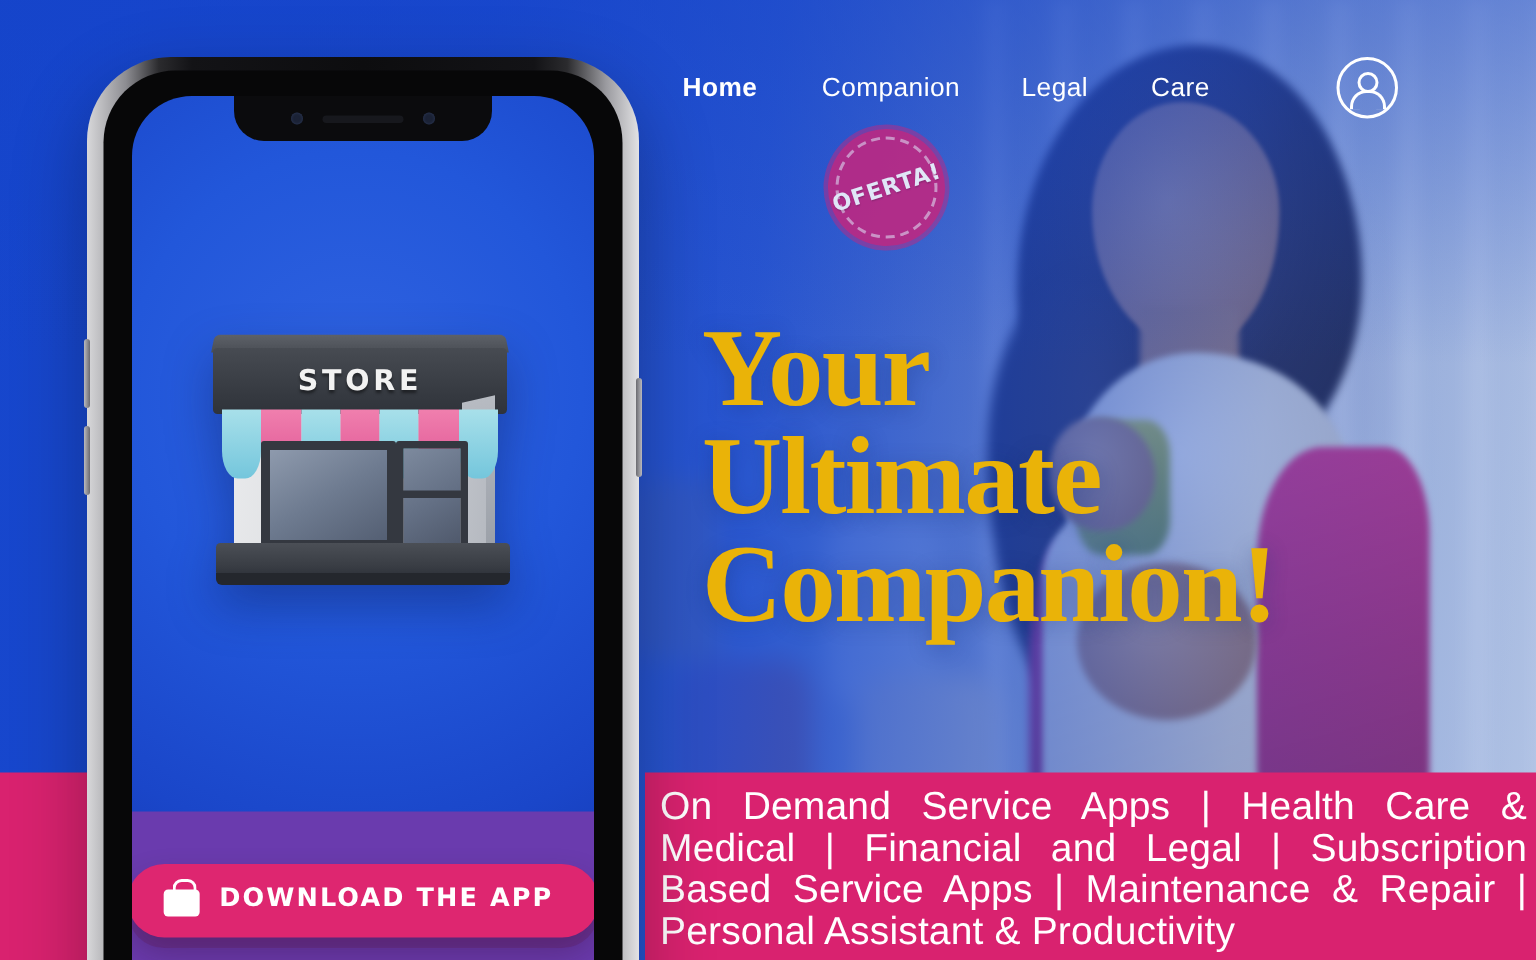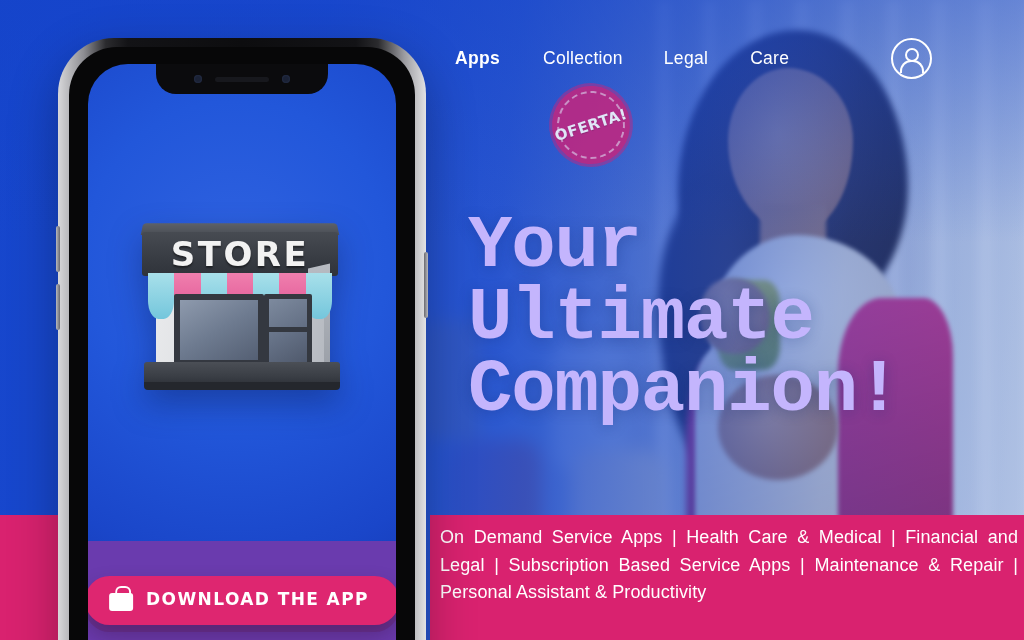--- a/index.html
+++ b/index.html
@@ -77,22 +77,22 @@
   .nav .sp1{width:43px;}.nav .sp2{width:41px;}.nav .sp3{width:42px;}
   .nav .spend{flex:1;}
   .acct{width:37px;height:37px;border-radius:50%;border:2.2px solid #fff;position:relative;flex:0 0 auto;margin-right:62px;}
   .acct::before{content:"";position:absolute;left:50%;top:8px;transform:translateX(-50%);
     width:10px;height:10px;border-radius:50%;border:2.2px solid #fff;}
   .acct::after{content:"";position:absolute;left:50%;bottom:3.5px;transform:translateX(-50%);
     width:20px;height:11px;border-radius:11px 11px 0 0;border:2.2px solid #fff;border-bottom:none;}
 
   
   .headline{position:absolute;left:468px;top:160px;z-index:35;
-    color:#c4b5fd;font-weight:700;font-size:74px;line-height:72px;
-    letter-spacing:-1.2px;font-family:Liberation Mono, monospace;
+    color:#eab308;font-weight:700;font-size:74px;line-height:72px;
+    letter-spacing:-1.2px;font-family:Liberation Serif, serif;
     text-shadow:0 2px 14px rgba(16,40,110,.30);}
   .headline div{white-space:nowrap;}
 
   
   .phone{position:absolute;left:58px;top:38px;width:368px;height:640px;z-index:30;}
   .phone-frame{position:absolute;inset:0;border-radius:56px 56px 0 0;
     background:linear-gradient(90deg,#d8d8da 0%,#8d8d92 7%,#2b2b2e 13%,#131316 19%,#0d0d0f 50%,
       #131316 81%,#2b2b2e 87%,#9a9a9f 94%,#e2e2e4 100%);
     box-shadow:0 18px 50px rgba(0,0,0,.30);}
   .phone-inner{position:absolute;left:11px;right:11px;top:9px;bottom:0;border-radius:48px 48px 0 0;background:#070708;}
@@ -111,21 +111,21 @@
     background:linear-gradient(270deg,#b9b9be,#6a6a70);}
 
   
   .store-wrap{position:absolute;left:50%;top:152px;transform:translateX(-50%);width:212px;height:182px;
     filter:drop-shadow(0 14px 16px rgba(8,24,80,.38));}
   .st-roof-top{position:absolute;left:6px;top:6px;width:196px;height:14px;border-radius:4px 4px 0 0;
     background:linear-gradient(180deg,#5d6168 0%,#4a4e55 100%);transform:perspective(300px) rotateX(32deg);}
   .st-sign{position:absolute;left:6px;top:16px;width:196px;height:44px;border-radius:3px;
     background:linear-gradient(180deg,#474b52 0%,#383c43 60%,#2f333a 100%);
     display:flex;align-items:center;justify-content:center;}
-  .st-sign span{color:#f2f2f2;font-weight:700;font-size:34px;letter-spacing:2.5px;
+  .st-sign span{color:#f2f2f2;font-weight:700;font-size:19px;letter-spacing:2.5px;
     font-family:"DejaVu Sans",sans-serif;text-shadow:0 2px 2px rgba(0,0,0,.45);}
   .st-body{position:absolute;left:20px;top:60px;width:168px;height:92px;
     background:linear-gradient(100deg,#e9eaec 0%,#dcdee1 40%,#c6c9cf 75%,#b5b9c0 100%);border-radius:2px;}
   .st-side{position:absolute;left:172px;top:50px;width:22px;height:102px;
     background:linear-gradient(180deg,#b7bbc2,#9ba0a8);transform:skewY(-13deg);}
   .awn{position:absolute;left:12px;top:57px;width:184px;height:46px;display:flex;}
   .awn i{flex:1;height:100%;border-radius:0 0 40% 40%;display:block;}
   .st-win{position:absolute;left:38px;top:78px;width:78px;height:60px;
     border:6px solid #343840;border-radius:2px;
     background:linear-gradient(150deg,#8e9aad 0%,#6e7b90 50%,#545f73 100%);}
@@ -152,21 +152,21 @@
     font-family:"DejaVu Sans",sans-serif;}
   .bag{width:24px;height:25px;position:relative;flex:0 0 auto;}
   .bag .body{position:absolute;left:0;bottom:0;width:24px;height:18px;border-radius:3px;background:#fff;}
   .bag .handle{position:absolute;left:6px;top:0;width:12px;height:11px;border-radius:6px 6px 0 0;
     border:2.6px solid #fff;border-bottom:none;}
 
   
   .band-pink-left{position:absolute;left:0;top:515px;width:66px;bottom:0;background:#d9226f;z-index:20;}
   .band-pink-right{position:absolute;left:430px;top:515px;right:0;bottom:0;background:#d9226f;z-index:20;}
   .cats{position:absolute;left:440px;top:524px;right:6px;bottom:4px;z-index:25;
-    color:#fff;font-size:18px;line-height:27.5px;text-align:justify;letter-spacing:.1px;}
+    color:#fff;font-size:26px;line-height:27.5px;text-align:justify;letter-spacing:.1px;}
   .cats span{white-space:normal;}
 </style>
 </head>
 <body>
 
 <div class="stage">
 
   <div class="photo">
     <div class="photo-base"></div>
     <div class="shelf"></div>
@@ -192,23 +192,23 @@
     </div>
     <div class="blue-wash"></div>
     <div class="blue-wash2"></div>
   </div>
 
   <div class="oferta">
     <span>OFERTA!</span>
   </div>
 
   <nav class="nav">
-    <a href="#" class="active">Apps</a>
+    <a href="#" class="active">Home</a>
     <span class="sp1"></span>
-    <a href="#">Collection</a>
+    <a href="#">Companion</a>
     <span class="sp2"></span>
     <a href="#">Legal</a>
     <span class="sp3"></span>
     <a href="#">Care</a>
     <span class="spend"></span>
     <div class="acct"></div>
   </nav>
 
   <h1 class="headline">
     <div>Your</div>

